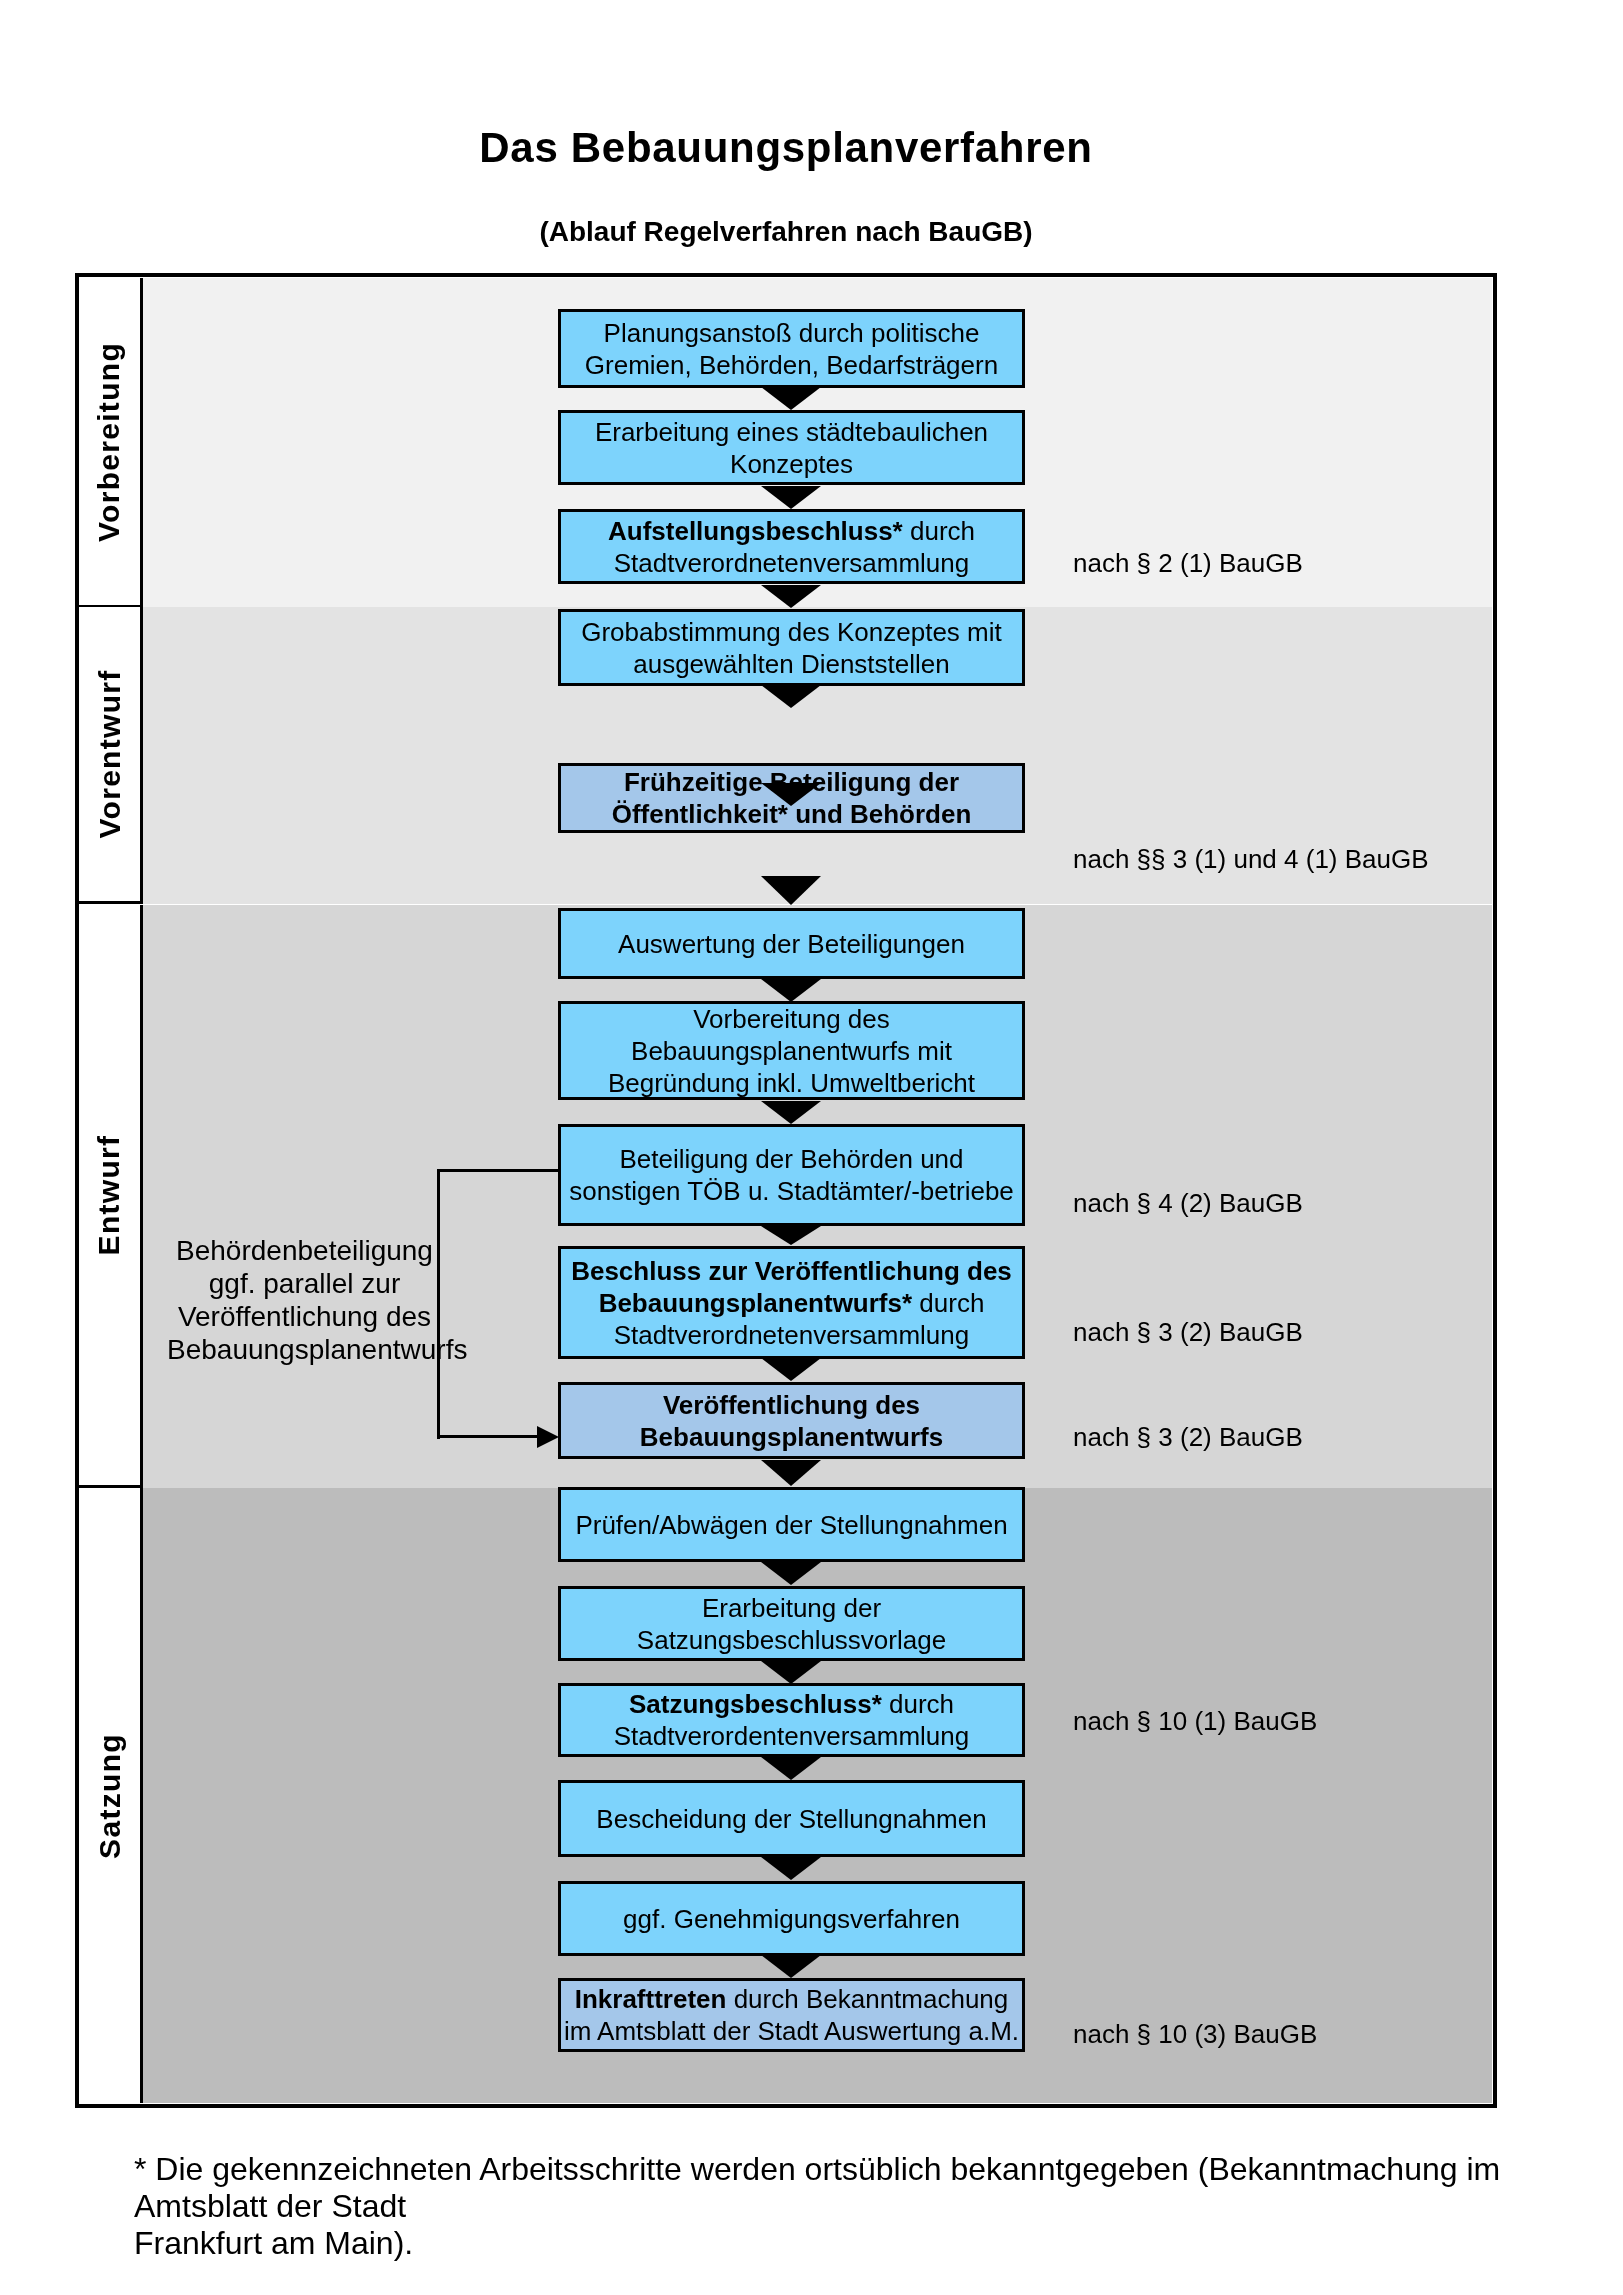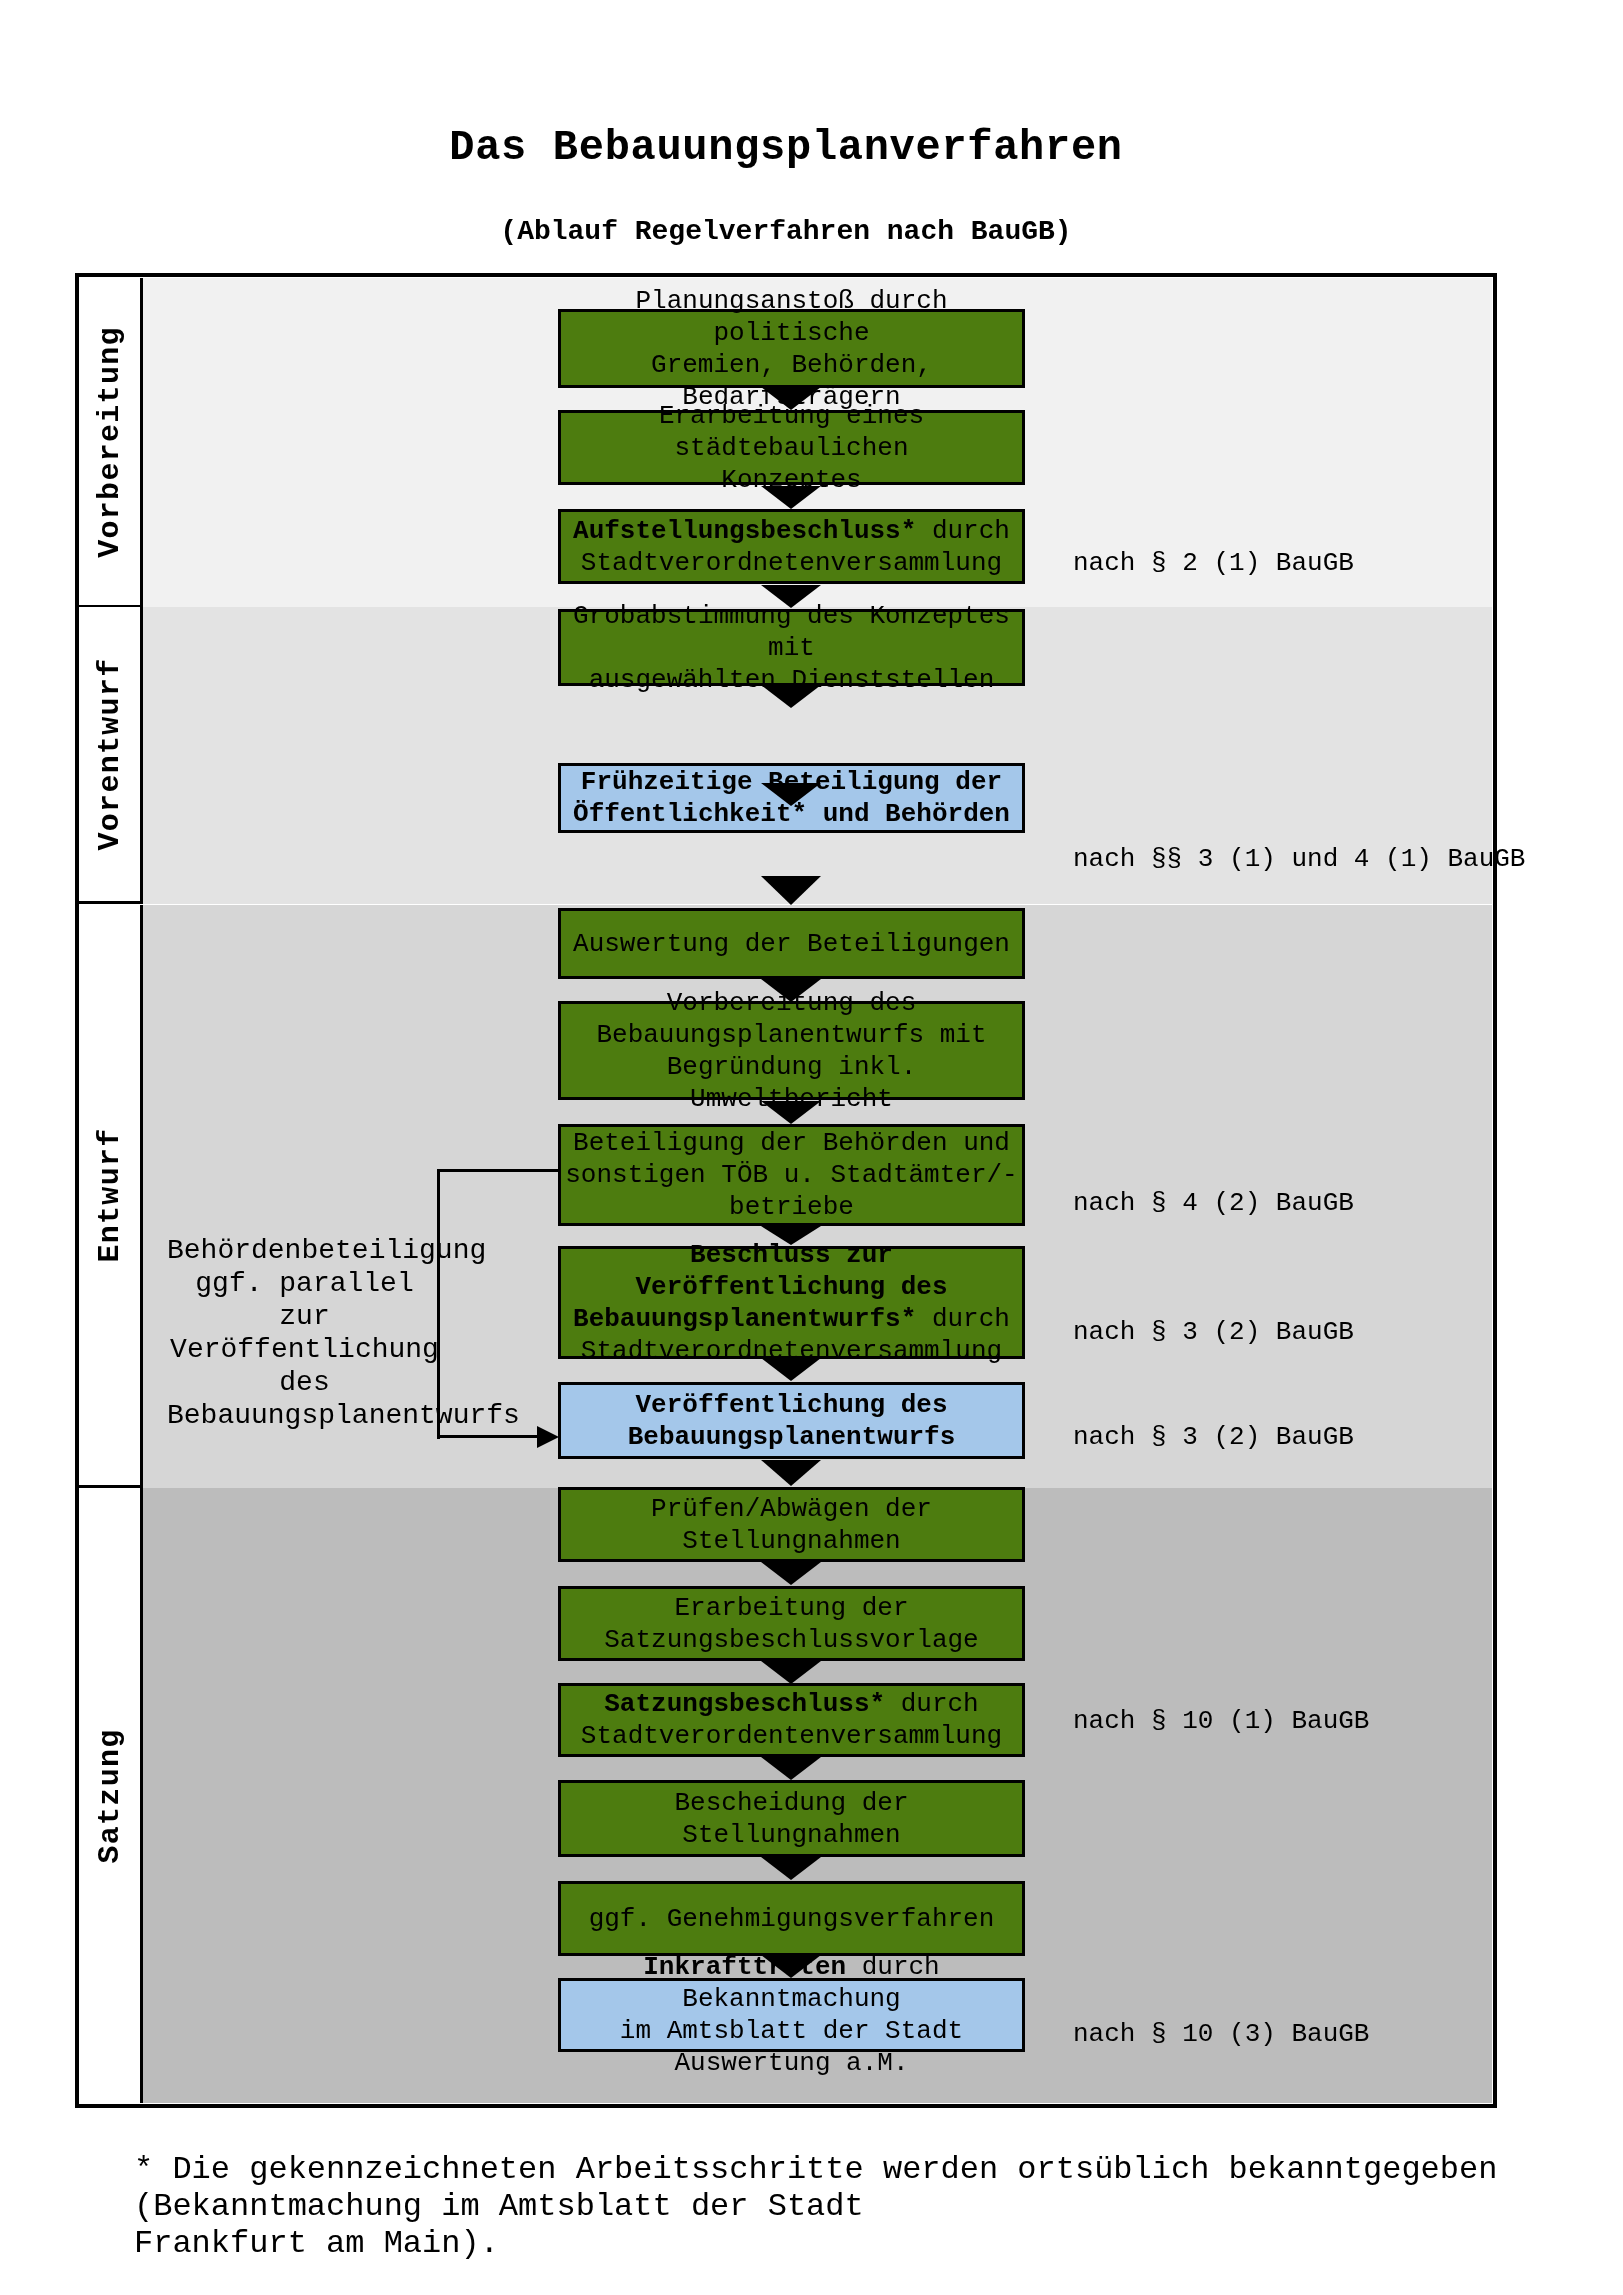--- a/index.html
+++ b/index.html
@@ -1,17 +1,17 @@
 <!DOCTYPE html>
 <html lang="de" style="font-size:10.5px"><head>
 <meta charset="utf-8">
 <style>
   html,body{margin:0;padding:0;background:#fff;}
   .page{position:relative;width:1573px;height:2295px;background:#fff;
-        font-family:Liberation Mono, monospace;color:#000;overflow:hidden;}
+        font-family:Liberation Sans, sans-serif;color:#000;overflow:hidden;}
 
   
   .title-wrap{position:absolute;left:75px;top:124px;width:1422px;text-align:center;}
   .title{font-size:42px;font-weight:bold;letter-spacing:0.7px;}
   .subtitle-wrap{position:absolute;left:75px;top:216px;width:1422px;text-align:center;}
   .subtitle{font-size:28px;font-weight:bold;}
 
   
   .frame{position:absolute;left:75px;top:273px;width:1422px;height:1835px;
          border:4.6px solid #000;box-sizing:border-box;background:#fff;}
@@ -26,21 +26,21 @@
   .vlabel{transform:rotate(-90deg);white-space:nowrap;font-size:30px;font-weight:bold;letter-spacing:1.3px;}
 
   
   .phase-bg{position:absolute;left:143px;width:1349px;}
   .pb1{top:278px;height:330px;background:#f1f1f1;}
   .pb2{top:607px;height:297px;background:#e3e3e3;}
   .pb3{top:905px;height:583px;background:#d6d6d6;}
   .pb4{top:1488px;height:615px;background:#bcbcbc;}
 
   
-  .box{position:absolute;left:558px;width:467px;background:#4d7c0f;border:3.3px solid #000;
+  .box{position:absolute;left:558px;width:467px;background:#7dd3fc;border:3.3px solid #000;
        box-sizing:border-box;display:flex;flex-direction:column;justify-content:center;
        align-items:center;text-align:center;font-size:26px;line-height:32px;}
   .box .line{display:block;}
   .bold{font-weight:bold;text-align:center;}
   .box.blue{background:#a4c7ea;}
   .b1{top:309px;height:79px}  .b2{top:410px;height:75px}  .b3{top:509px;height:75px}
   .b4{top:609px;height:77px}  .b5{top:708px;height:75px} .b6{top:763px;height:70px}
   .b7{top:908px;height:71px} .b8{top:1001px;height:99px} .b9{top:1124px;height:102px}
   .b10{top:1246px;height:113px}.b11{top:1382px;height:77px}.b12{top:1487px;height:75px}
   .b13{top:1586px;height:75px}.b14{top:1683px;height:74px}.b15{top:1780px;height:77px}

